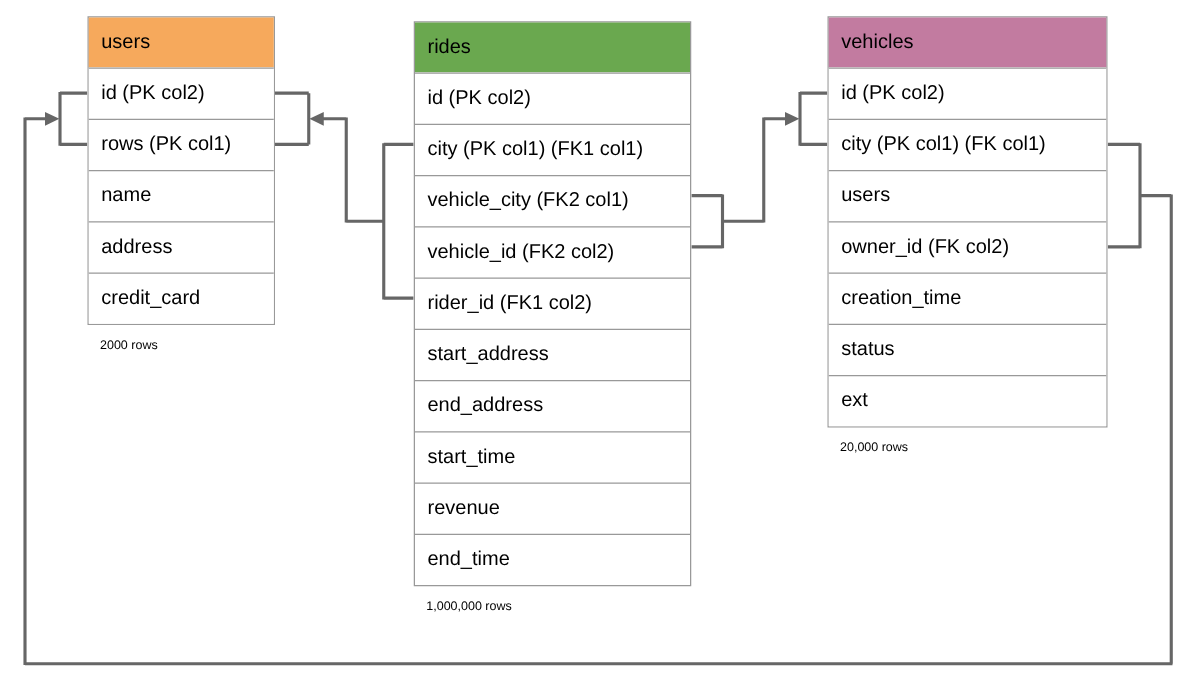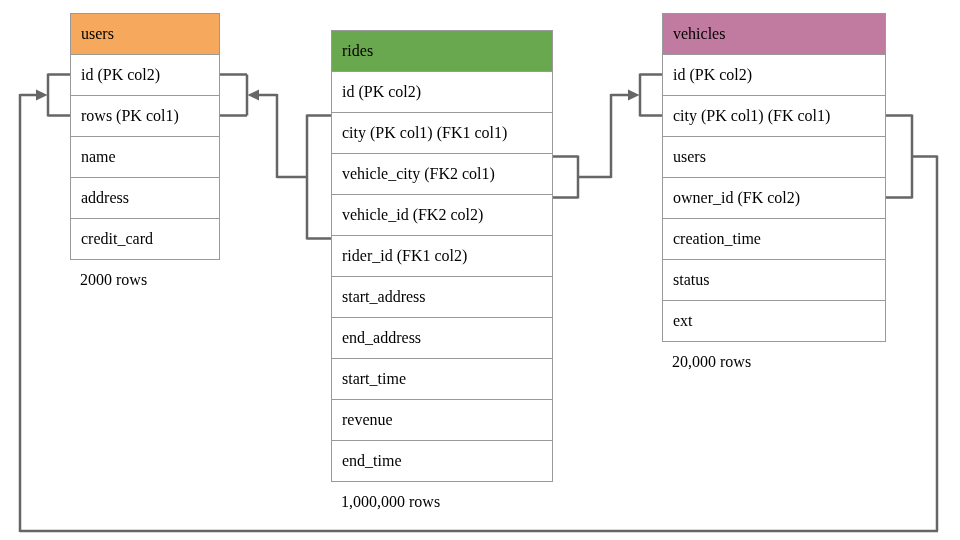--- a/index.html
+++ b/index.html
@@ -12,21 +12,20 @@
     font-family: "Liberation Sans", "DejaVu Sans", sans-serif;
   }
   :root {
     --border-color: #999999;
     --line-color: #666666;
   }
   .canvas {
     position: relative;
     width: 960px;
     height: 540px;
-    font-family: Liberation Serif, serif;
   }
   .connector-layer {
     position: absolute;
     left: 0;
     top: 0;
     width: 960px;
     height: 540px;
     pointer-events: none;
   }
   .db-table {
@@ -54,21 +53,21 @@
     box-sizing: border-box;
     border-top: 1px solid var(--border-color);
     font-size: 16px;
     color: #000000;
     background: #ffffff;
     white-space: nowrap;
     overflow: hidden;
   }
   .tbl-rowcount {
     margin: 11px 0 0 10px;
-    font-size: 16px;
+    font-size: 10px;
     color: #000000;
   }
 </style>
 </head>
 <body>
 
 <div class="canvas">
 
   <svg class="connector-layer" width="960" height="540" viewBox="0 0 960 540" xmlns="http://www.w3.org/2000/svg">
 
@@ -105,21 +104,21 @@
             <div class="tbl-row">id (PK col2)</div>
             <div class="tbl-row">rows (PK col1)</div>
             <div class="tbl-row">name</div>
             <div class="tbl-row">address</div>
             <div class="tbl-row">credit_card</div>
           </div>
       </div>
       <div class="tbl-rowcount">2000 rows</div>
     </div>
 
-    <div class="db-table" style="left: 331px; top: 30px; width: 222px;">
+    <div class="db-table" style="left: 331px; top: 17px; width: 222px;">
       <div class="tbl-box">
         <div class="tbl-header" style="background: rgb(106, 168, 79);">
           <span>rides</span>
         </div>
         <div class="tbl-rows">
             <div class="tbl-row">id (PK col2)</div>
             <div class="tbl-row">city (PK col1) (FK1 col1)</div>
             <div class="tbl-row">vehicle_city (FK2 col1)</div>
             <div class="tbl-row">vehicle_id (FK2 col2)</div>
             <div class="tbl-row">rider_id (FK1 col2)</div>

